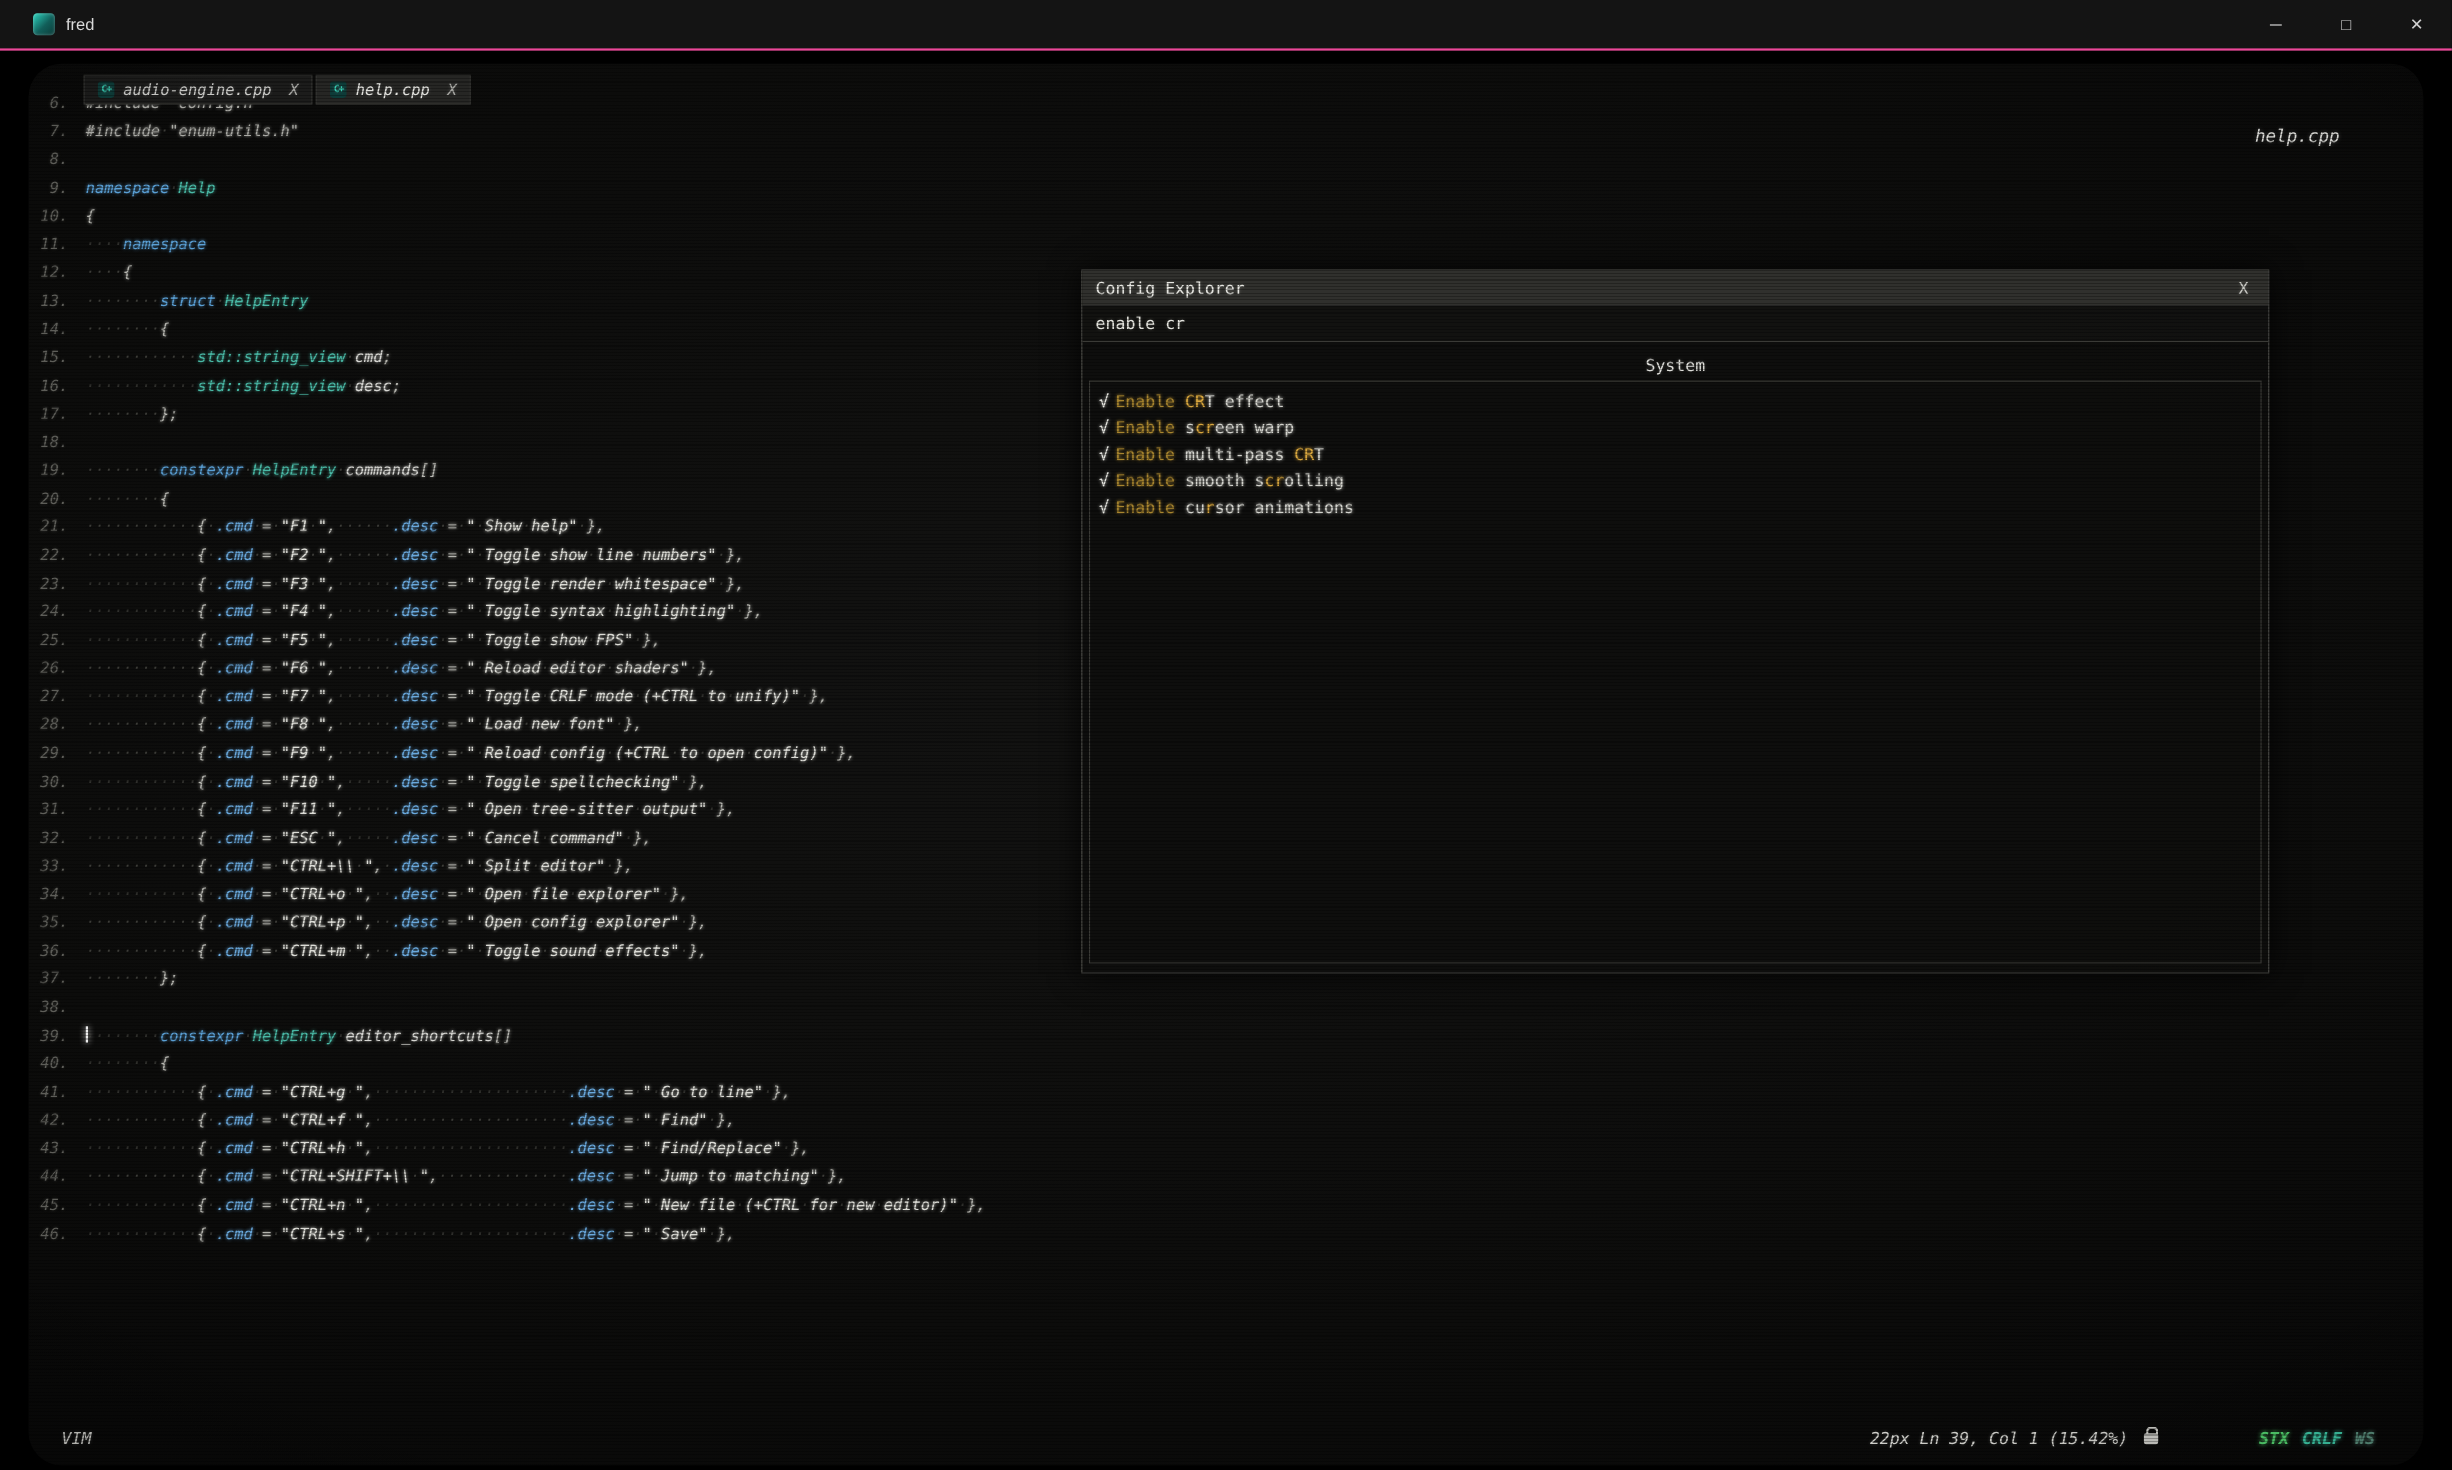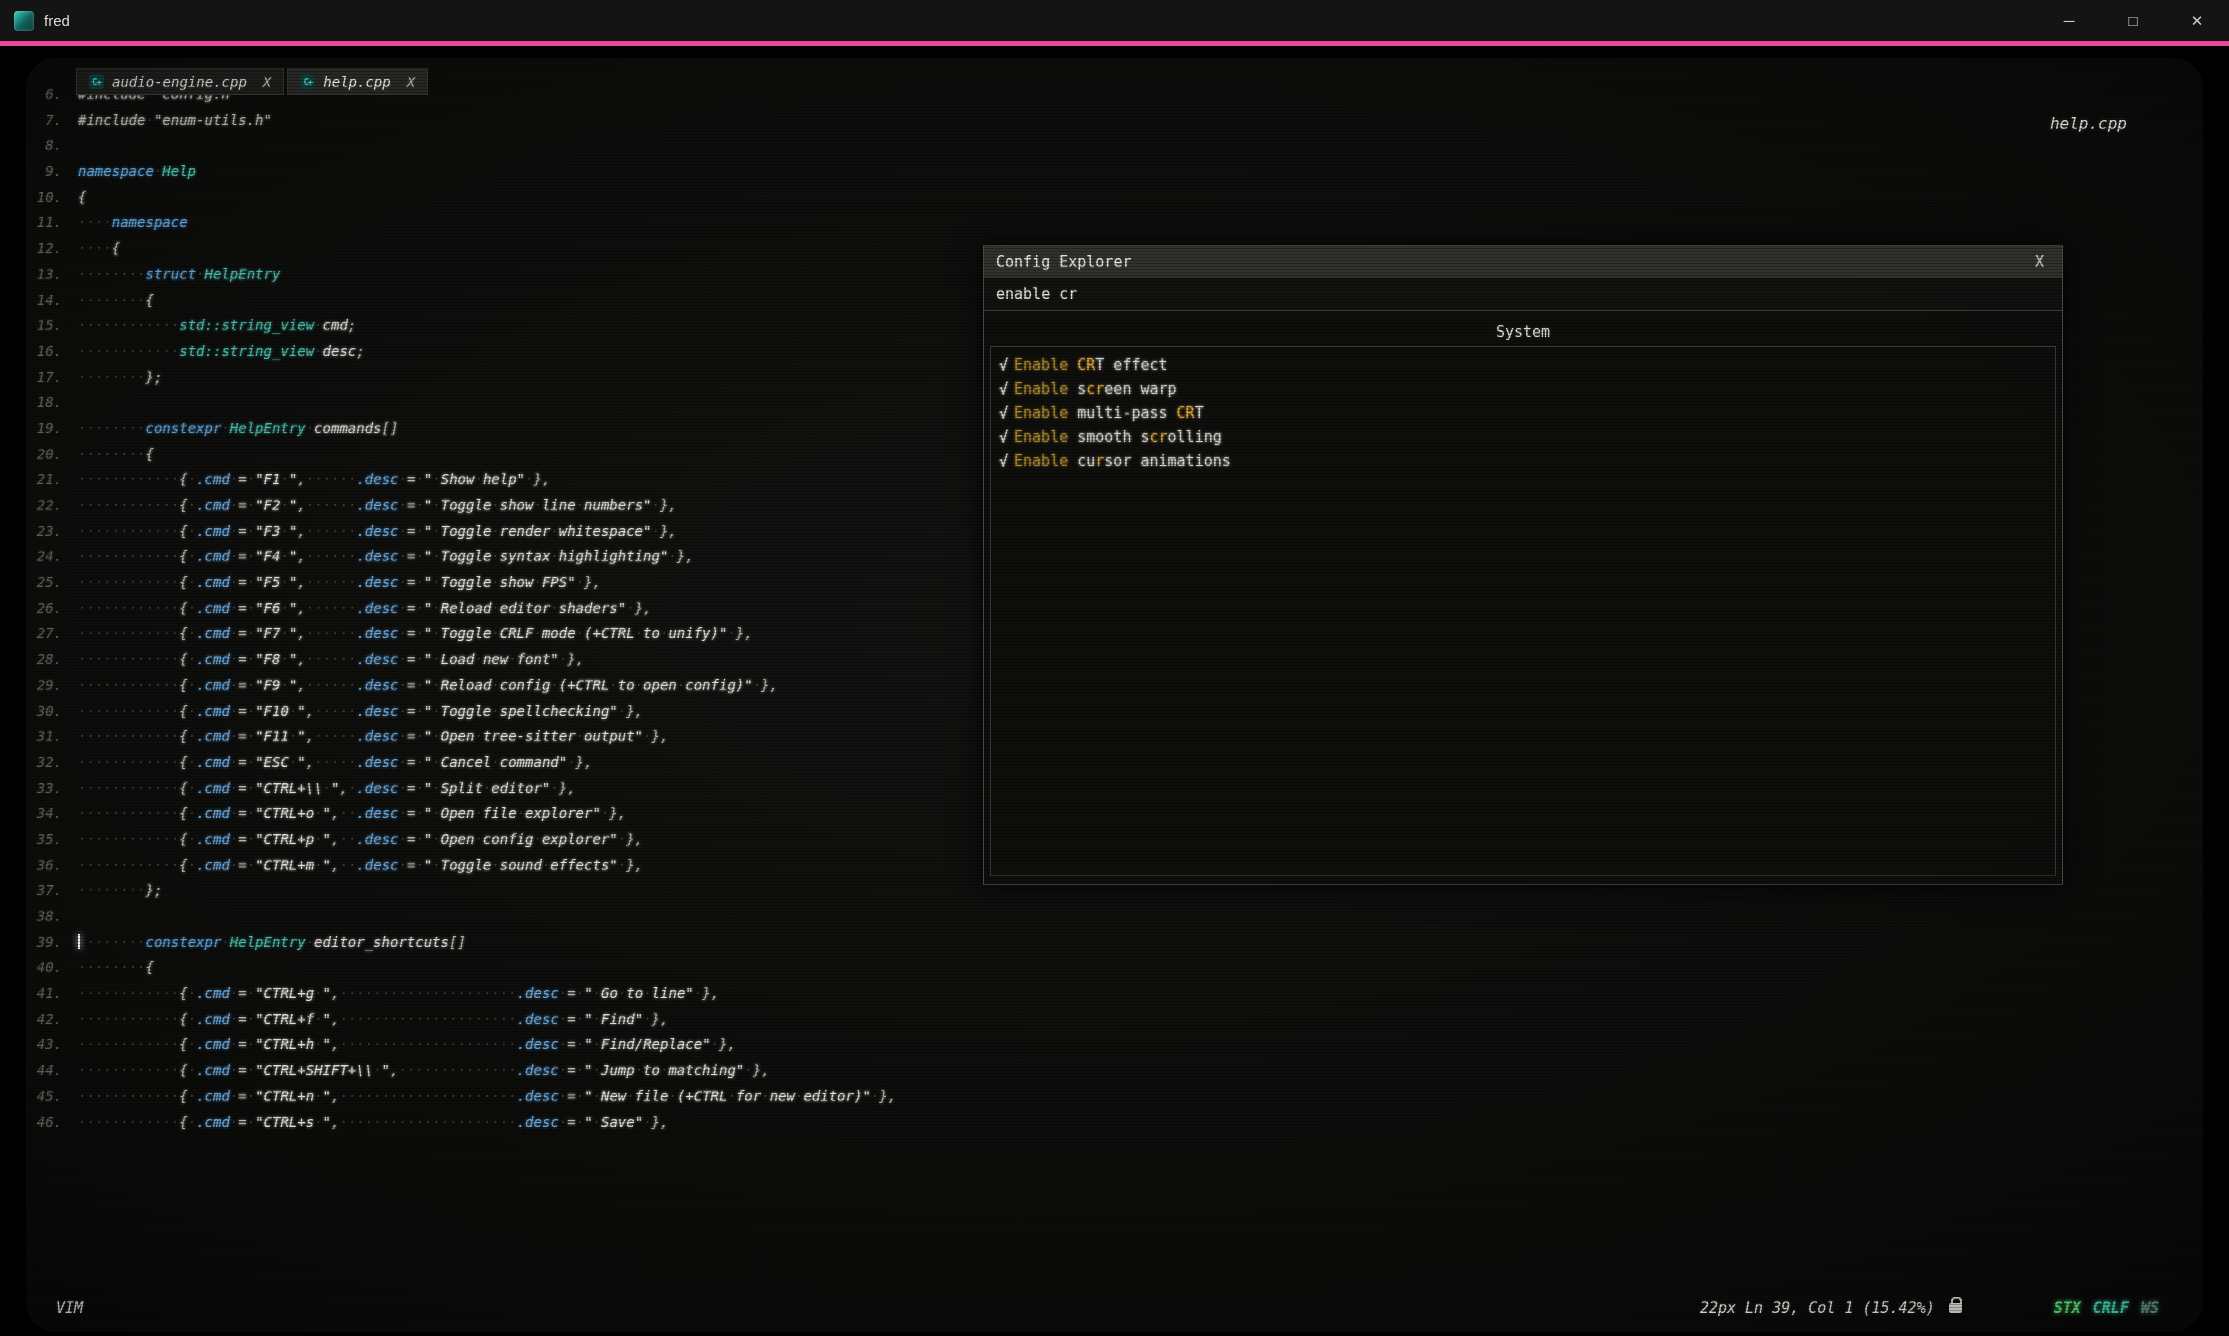--- a/index.html
+++ b/index.html
@@ -5,22 +5,22 @@
   * { margin:0; padding:0; box-sizing:border-box; }
   html,body { background:#000; }
   body {
     width:2229px; height:1336px; position:relative; overflow:hidden;
     font-family:"DejaVu Sans Mono", monospace;
   }
 
   
   .titlebar {
     position:absolute; left:0; top:0; right:0; height:46px;
-    background:#141414; border-bottom:5px solid #ec4899;
-    display:flex; align-items:center; padding-left:14px; gap:10px;
+    background:#141414; border-bottom:2px solid #ec4899;
+    display:flex; align-items:center; padding-left:30px; gap:10px;
     font-family:"Liberation Sans", sans-serif; color:#d9d9d9; font-size:15px;
     z-index:50;
   }
   .app-icon {
     width:20px; height:20px; border-radius:4px;
     background:linear-gradient(135deg,#2dd4bf 0%,#115e59 55%,#0b3b38 100%);
     box-shadow:inset 0 0 3px rgba(255,255,255,.35);
   }
   .win-controls { margin-left:auto; display:flex; height:100%; }
   .win-btn {

